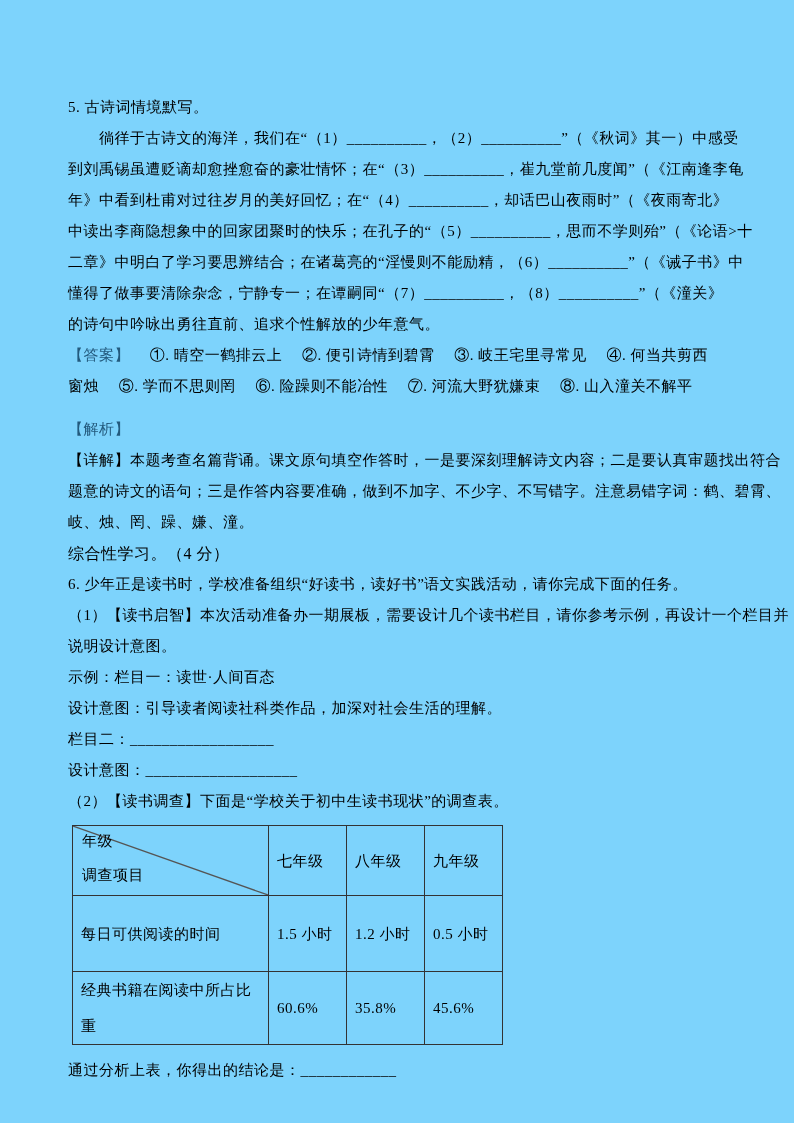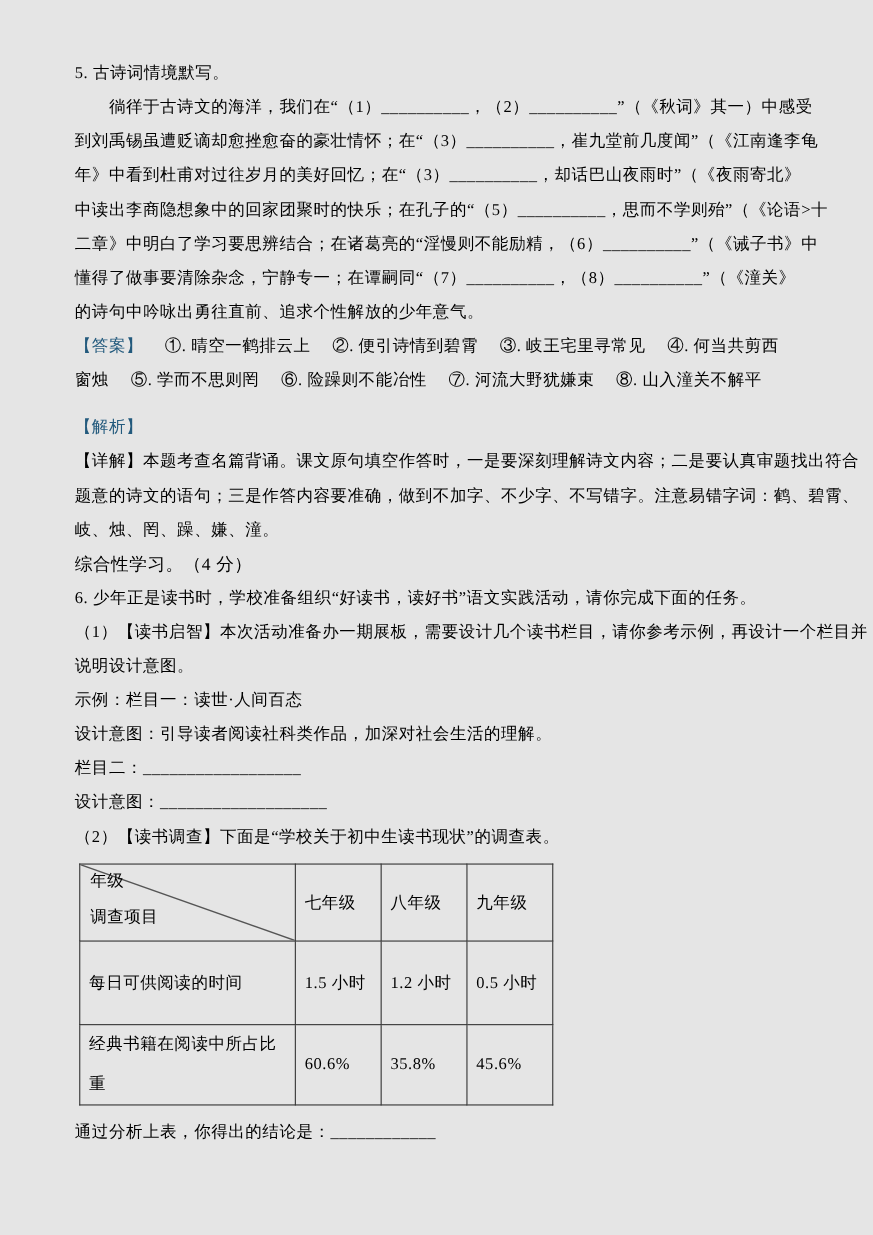--- a/index.html
+++ b/index.html
@@ -1,23 +1,23 @@
 <!DOCTYPE html>
 <html><head>
 <meta charset="utf-8">
 <style>
   html, body { margin: 0; padding: 0; background: #ffffff; }
   .page {
     position: relative;
     width: 794px;
     height: 1123px;
     margin: 0 auto;
-    background: #e5e5e5;
+    background: #7dd3fc;
     box-sizing: border-box;
-    padding: 52px 61px 0 68px;
+    padding: 92px 61px 0 68px;
     font-family: "Liberation Serif", "DejaVu Serif", serif;
     font-size: 15px;
     color: #000000;
     overflow: hidden;
   }
   .line {
     line-height: 31px;
     white-space: pre;
     letter-spacing: 0.5px;
   }
@@ -49,39 +49,38 @@
   }
   td.corner .corner-top {
     position: absolute;
     top: 5px; left: 9px;
     line-height: 20px;
   }
   td.corner .corner-bottom {
     position: absolute;
     bottom: 10px; left: 9px;
     line-height: 20px;
-    font-family: Liberation Mono, monospace;
   }
   .col-label { width: 181px; }
   .col-grade { width: 63px; margin-left: 40px; }
   tr.r-head { height: 70px; }
   tr.r-time { height: 76px; }
   tr.r-classic { height: 70px; }
   .conclusion { margin-top: 10px; }
 </style>
 </head>
 <body>
 
 <div class="page">
 
   <div class="line">5. 古诗词情境默写。</div>
 
   <div class="line">　　徜徉于古诗文的海洋，我们在“（1）__________，（2）__________”（《秋词》其一）中感受</div>
   <div class="line">到刘禹锡虽遭贬谪却愈挫愈奋的豪壮情怀；在“（3）__________，崔九堂前几度闻”（《江南逢李龟</div>
-  <div class="line">年》中看到杜甫对过往岁月的美好回忆；在“（3）__________，却话巴山夜雨时”（《夜雨寄北》</div>
+  <div class="line">年》中看到杜甫对过往岁月的美好回忆；在“（4）__________，却话巴山夜雨时”（《夜雨寄北》</div>
   <div class="line">中读出李商隐想象中的回家团聚时的快乐；在孔子的“（5）__________，思而不学则殆”（《论语&gt;十</div>
   <div class="line">二章》中明白了学习要思辨结合；在诸葛亮的“淫慢则不能励精，（6）__________”（《诫子书》中</div>
   <div class="line">懂得了做事要清除杂念，宁静专一；在谭嗣同“（7）__________，（8）__________”（《潼关》</div>
   <div class="line">的诗句中吟咏出勇往直前、追求个性解放的少年意气。</div>
 
   <div class="line"><span class="accent" style="color: rgb(35, 90, 125);">【答案】</span><span>　 ①. 晴空一鹤排云上　 ②. 便引诗情到碧霄　 ③. 岐王宅里寻常见　 ④. 何当共剪西</span></div>
   <div class="line">窗烛　 ⑤. 学而不思则罔　 ⑥. 险躁则不能冶性　 ⑦. 河流大野犹嫌束　 ⑧. 山入潼关不解平</div>
 
   <div class="line accent" style="color: rgb(35, 90, 125); margin-top: 12px;">【解析】</div>
 

